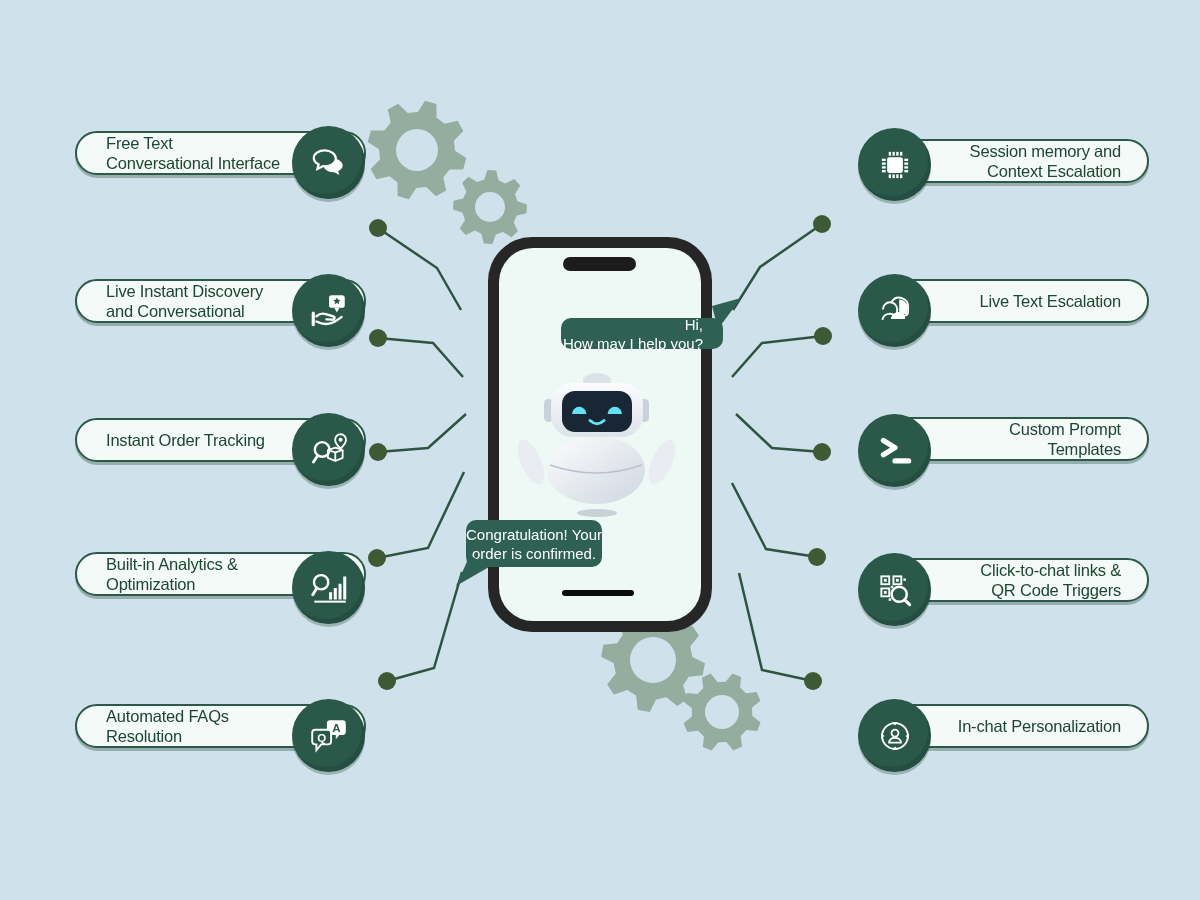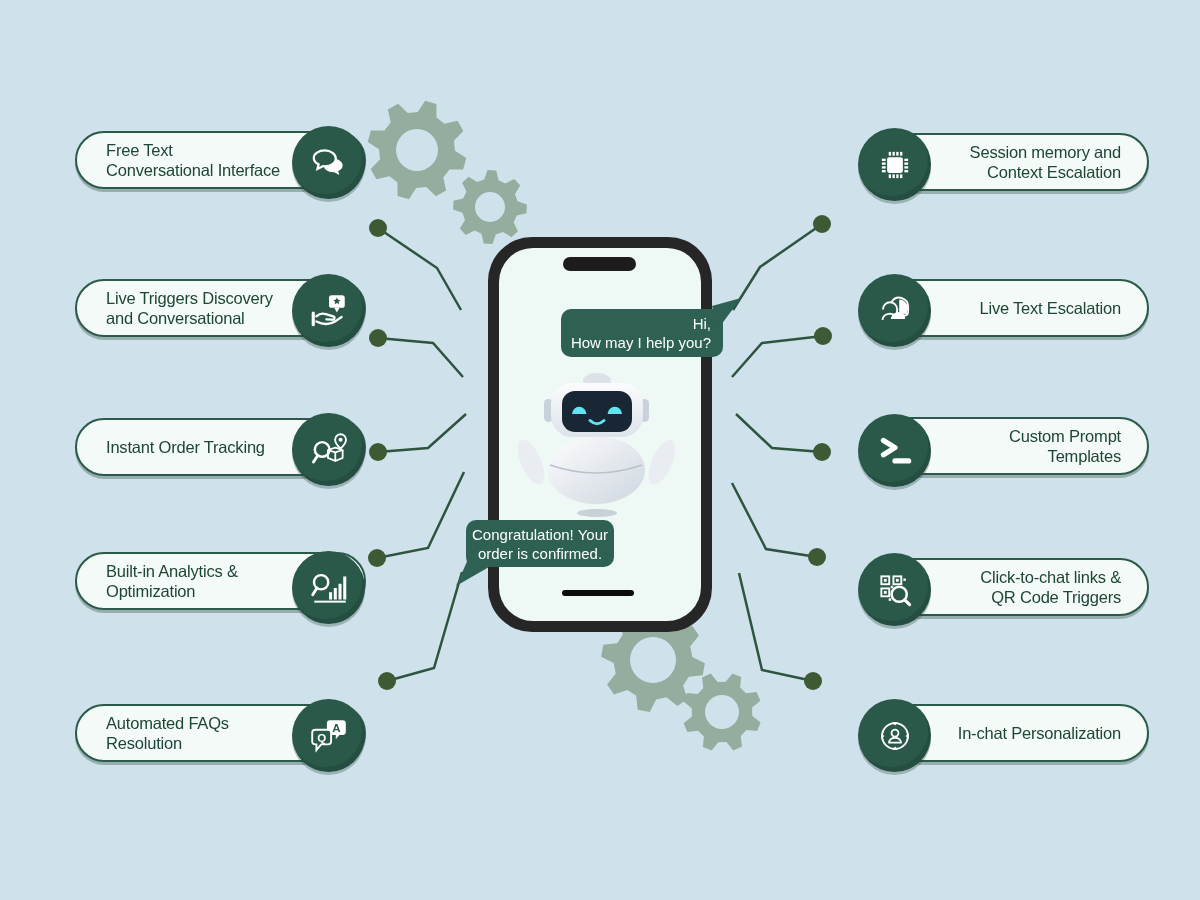--- a/index.html
+++ b/index.html
@@ -3,21 +3,21 @@
 <meta charset="utf-8">
 <style>
   html,body{margin:0;padding:0;}
   body{
     width:1200px;height:900px;position:relative;overflow:hidden;
     background:#cfe2eb;
     font-family:"Liberation Sans", sans-serif;
   }
   
   #bg-layer{position:absolute;left:0;top:0;z-index:1;}
-  .pill{position:absolute;z-index:2;height:58px;border-radius:32px;
+  .pill{position:absolute;z-index:2;height:44px;border-radius:32px;
     background:#f4faf7;border:2px solid #2b5a49;box-sizing:border-box;
     box-shadow:0 3px 0 rgba(35,70,55,.33);
     display:flex;flex-direction:column;justify-content:center;}
   .pill .lines{display:flex;flex-direction:column;}
   .pill-left{left:75px;width:291px;align-items:flex-start;padding:0 78px 0 29px;}
   .pill-right{left:881px;width:268px;align-items:flex-end;padding:0 26px 0 78px;}
   .pill span{font-size:16.5px;line-height:20px;font-weight:500;color:#1d4634;letter-spacing:-.2px;white-space:nowrap;}
   .pill-right .lines{align-items:flex-end;}
   .icon-circle{position:absolute;z-index:3;width:73px;height:73px;border-radius:50%;
     background:#2a594a;box-shadow:0 3px 0 rgba(35,70,55,.3), inset -3px -5px 0 rgba(0,0,0,.12);
@@ -26,22 +26,22 @@
   
   #phone{position:absolute;z-index:4;left:488px;top:237px;width:224px;height:395px;
     background:#262626;border-radius:44px;}
   #screen{position:absolute;left:11px;top:11px;width:202px;height:373px;border-radius:34px;background:#eef8f4;}
   #speaker{position:absolute;left:75px;top:20px;width:73px;height:14px;border-radius:8px;background:#1c1c1c;}
   #homebar{position:absolute;left:74px;top:353px;width:72px;height:6px;border-radius:3px;background:#0b0b0b;}
   #robot{position:absolute;z-index:5;left:505px;top:355px;}
   
   .chat-bubble{position:absolute;z-index:6;background:#2e6154;border-radius:10px;color:#fff;
     font-size:15px;line-height:19px;font-weight:500;display:flex;flex-direction:column;justify-content:center;}
-  #bubble-greeting{left:561px;top:309px;width:162px;height:48px;text-align:right;padding-right:12px;box-sizing:border-box;}
-  #bubble-order{left:466px;top:520px;width:148px;height:47px;text-align:center;}
+  #bubble-greeting{left:561px;top:318px;width:162px;height:31px;text-align:right;padding-right:20px;box-sizing:border-box;}
+  #bubble-order{left:466px;top:520px;width:136px;height:47px;text-align:center;}
   #tail-layer{position:absolute;left:0;top:0;z-index:6;pointer-events:none;}
 </style>
 </head>
 <body>
 
 <svg id="bg-layer" width="1200" height="900">
   <g id="gears" fill="#94ad9f">
       <path d="M455.0 150.8L466.3 158.1L463.1 169.4L449.6 169.5L443.3 177.4L446.2 190.6L435.9 196.3L426.3 186.9L416.2 188.0L408.9 199.3L397.6 196.1L397.5 182.6L389.6 176.3L376.4 179.2L370.7 168.9L380.1 159.3L379.0 149.2L367.7 141.9L370.9 130.6L384.4 130.5L390.7 122.6L387.8 109.4L398.1 103.7L407.7 113.1L417.8 112.0L425.1 100.7L436.4 103.9L436.5 117.4L444.4 123.7L457.6 120.8L463.3 131.1L453.9 140.7Z M438 150 a21 21 0 1 0 -42 0 a21 21 0 1 0 42 0 Z" fill-rule="evenodd"></path>
       <path d="M517.5 201.2L526.9 204.5L526.5 213.2L516.8 215.6L513.6 222.3L517.9 231.3L511.4 237.2L502.9 232.0L495.8 234.5L492.5 243.9L483.8 243.5L481.4 233.8L474.7 230.6L465.7 234.9L459.8 228.4L465.0 219.9L462.5 212.8L453.1 209.5L453.5 200.8L463.2 198.4L466.4 191.7L462.1 182.7L468.6 176.8L477.1 182.0L484.2 179.5L487.5 170.1L496.2 170.5L498.6 180.2L505.3 183.4L514.3 179.1L520.2 185.6L515.0 194.1Z M505 207 a15 15 0 1 0 -30 0 a15 15 0 1 0 30 0 Z" fill-rule="evenodd"></path>
       <path d="M692.4 656.9L704.9 663.2L702.7 675.3L688.8 676.8L683.1 685.6L687.4 699.0L677.4 705.9L666.4 697.2L656.1 699.4L649.8 711.9L637.7 709.7L636.2 695.8L627.4 690.1L614.0 694.4L607.1 684.4L615.8 673.4L613.6 663.1L601.1 656.8L603.3 644.7L617.2 643.2L622.9 634.4L618.6 621.0L628.6 614.1L639.6 622.8L649.9 620.6L656.2 608.1L668.3 610.3L669.8 624.2L678.6 629.9L692.0 625.6L698.9 635.6L690.2 646.6Z M676 660 a23 23 0 1 0 -46 0 a23 23 0 1 0 46 0 Z" fill-rule="evenodd"></path>
@@ -74,21 +74,21 @@
 </svg>
 
 <div class="pill pill-left" style="top:131px">
   <div class="lines">
       <span>Free Text</span>
       <span>Conversational Interface</span>
     </div>
 </div>
 <div class="pill pill-left" style="top:279px">
   <div class="lines">
-      <span>Live Triggers Discovery</span>
+      <span>Live Instant Discovery</span>
       <span>and Conversational</span>
     </div>
 </div>
 <div class="pill pill-left" style="top:418px">
   <div class="lines">
       <span>Instant Order Tracking</span>
       <span></span>
     </div>
 </div>
 <div class="pill pill-left" style="top:552px">
@@ -140,21 +140,21 @@
 </div>
 <div class="icon-circle" style="left:292px;top:699px">
   <svg viewBox="0 0 40 40">
     <path d="M21 5h12a3 3 0 0 1 3 3v8a3 3 0 0 1-3 3h-3.2l-3.3 4.2V19H21a3 3 0 0 1-3-3V8a3 3 0 0 1 3-3z" fill="#fff"></path>
     <text x="27" y="16.5" text-anchor="middle" font-size="11" font-weight="bold" fill="#2a594a">A</text>
     <path d="M7 14h12a3 3 0 0 1 3 3v8a3 3 0 0 1-3 3h-6.5L8 33.5V28H7a3 3 0 0 1-3-3v-8a3 3 0 0 1 3-3z" fill="#2a594a" stroke="#fff" stroke-width="1.8"></path>
     <text x="13" y="25.5" text-anchor="middle" font-size="11" font-weight="bold" fill="#fff">Q</text>
   </svg>
 </div>
 
-<div class="pill pill-right" style="top:133px">
+<div class="pill pill-right" style="top:139px">
   <div class="lines">
       <span>Session memory and</span>
       <span>Context Escalation</span>
     </div>
 </div>
 <div class="pill pill-right" style="top:279px">
   <div class="lines">
       <span>Live Text Escalation</span>
       <span></span>
     </div>

